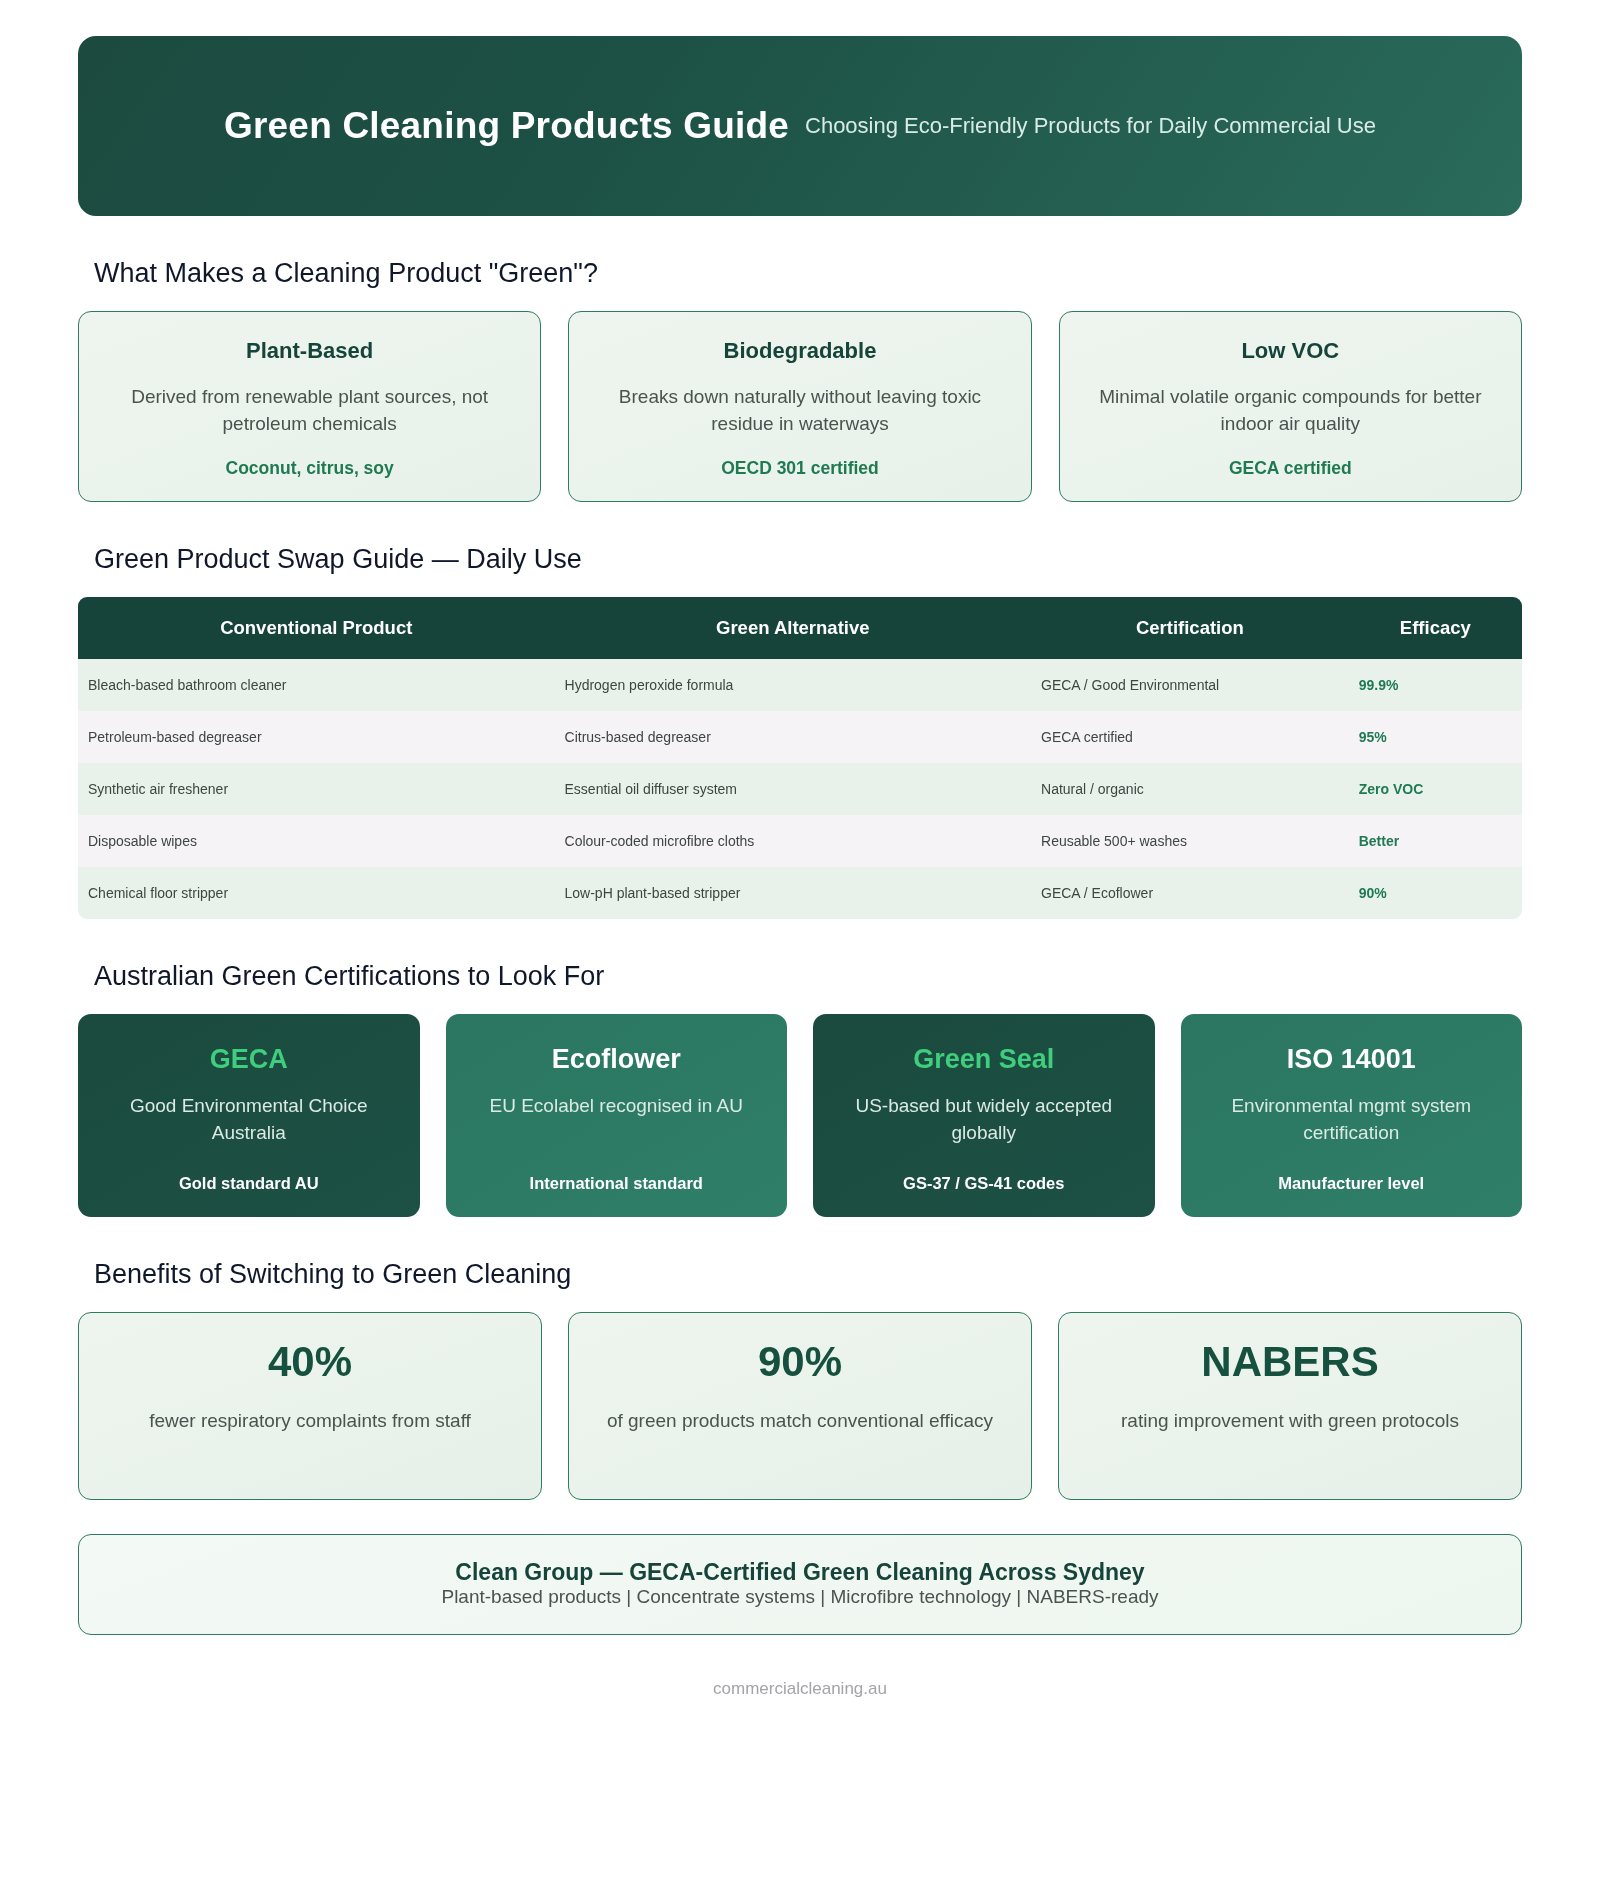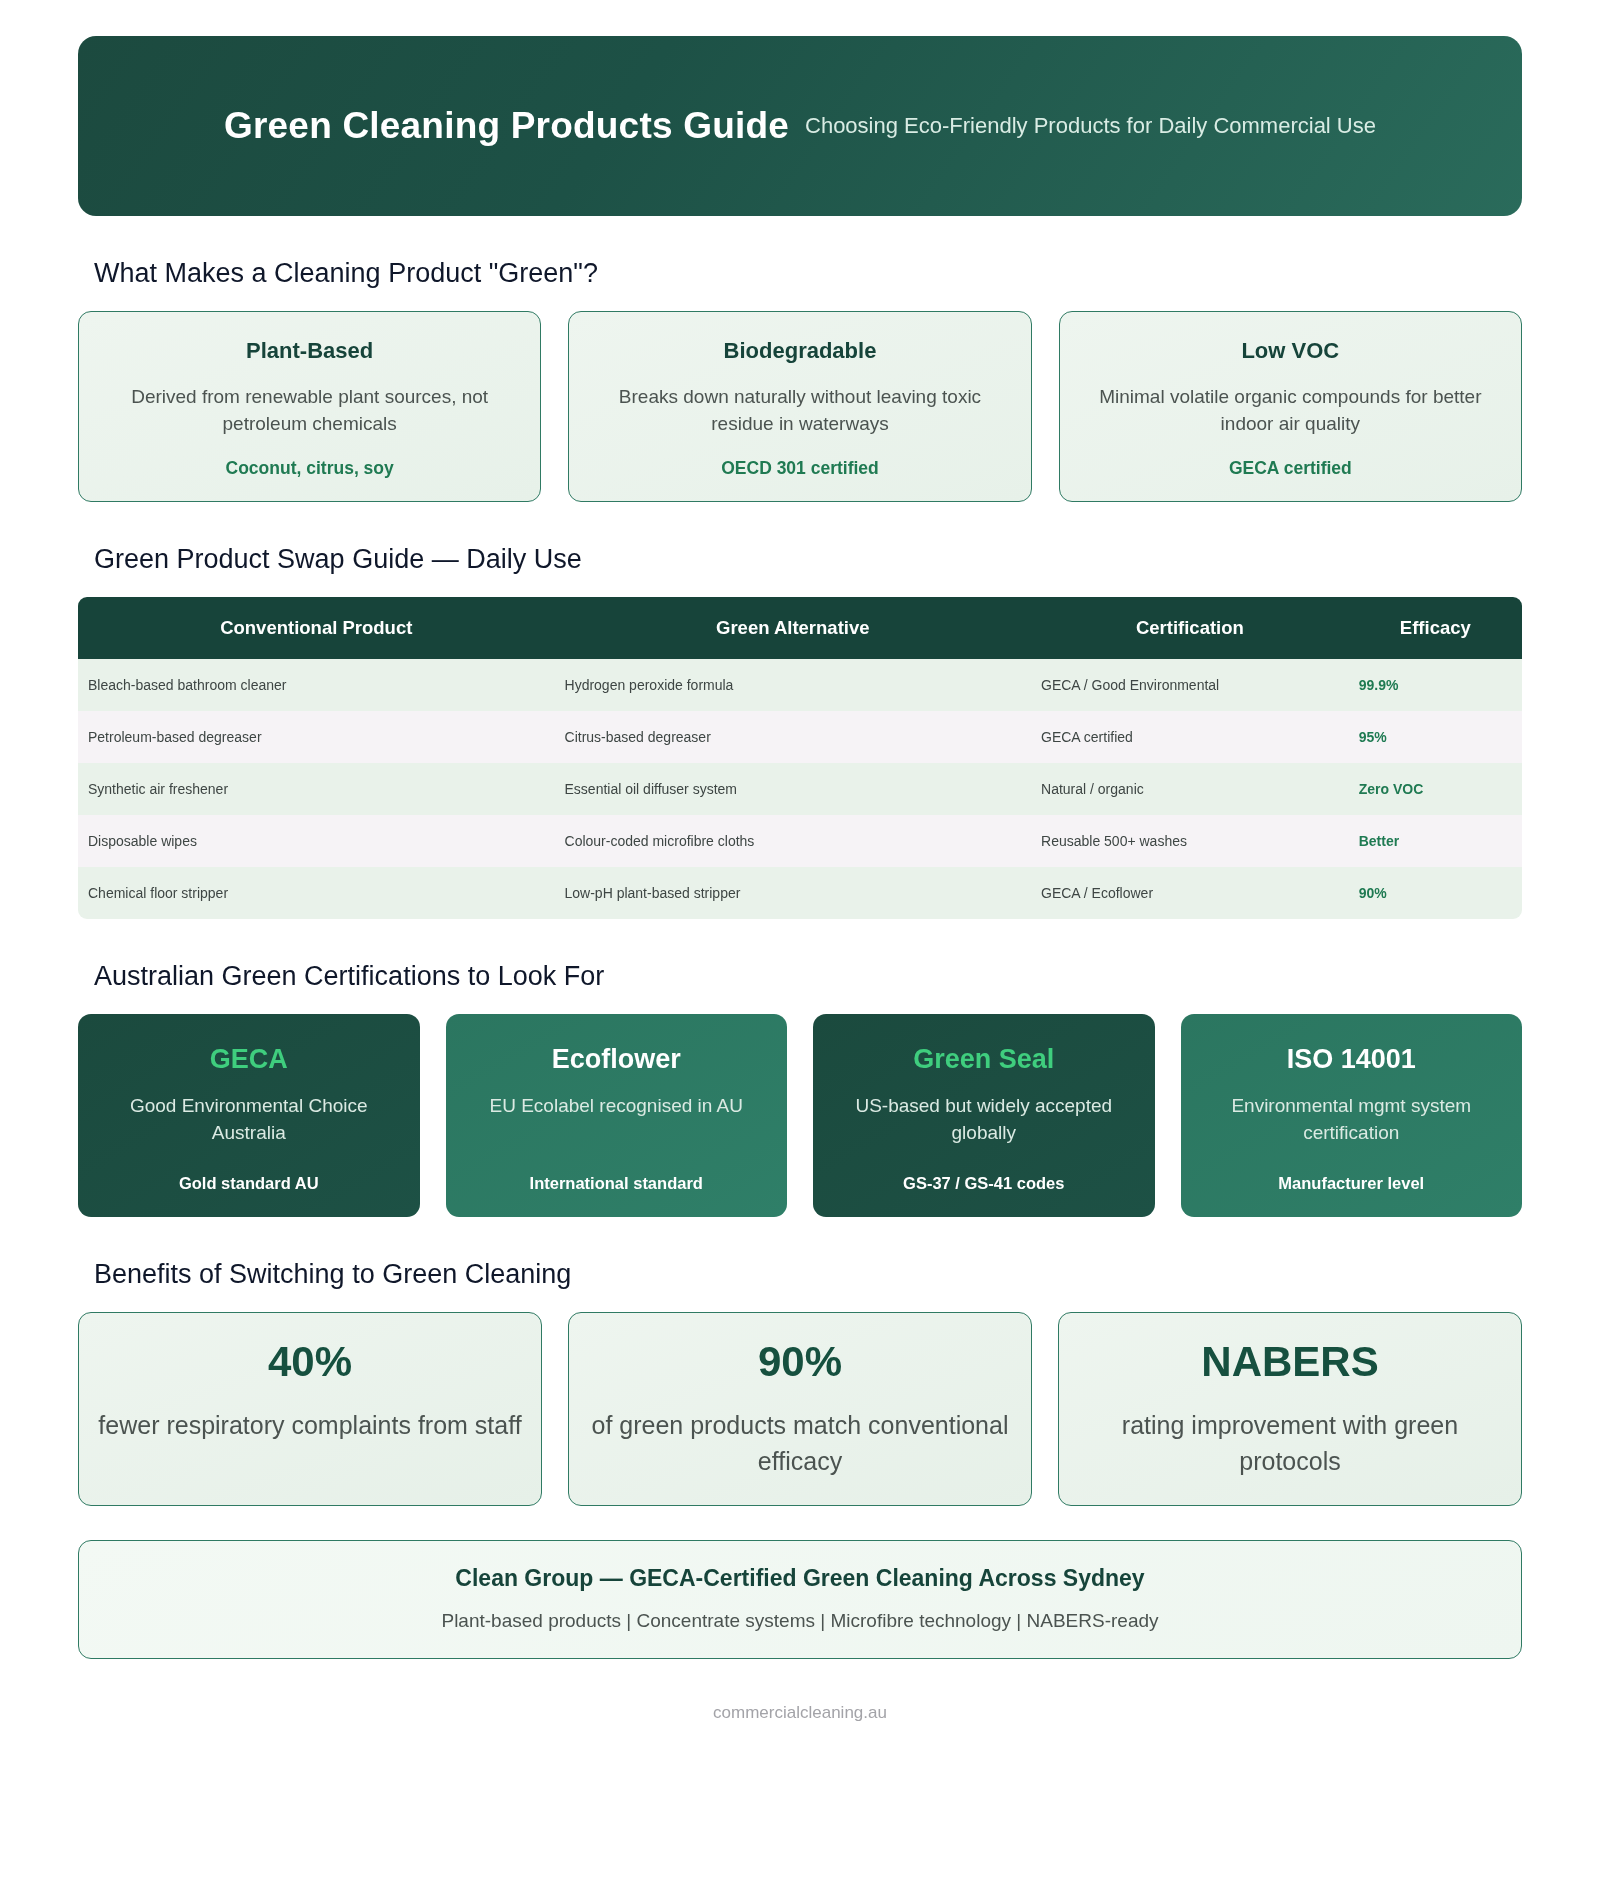--- a/index.html
+++ b/index.html
@@ -149,38 +149,38 @@
   }
   .stat-value {
     color:#16503f;
     font-size:42px;
     font-weight:bold;
     line-height:1;
     margin-bottom:24px;
   }
   .stat-label {
     color:#4b5350;
-    font-size:25px;
+    font-size:19px;
     line-height:1.45;
   }
 
   
   .cta {
     margin-top:34px;
     border:1.6px solid #2f7a63;
     border-radius:13px;
     background:linear-gradient(160deg,#f3f9f4 0%,#eef6f0 100%);
     padding:24px 16px 26px 16px;
     text-align:center;
   }
   .cta-title {
     color:#16443a;
     font-size:23px;
     font-weight:bold;
-    margin-bottom:18px;
+    margin-bottom:0;
   }
   .cta-sub { color:#4b5350; font-size:19px; }
 
   .site-url {
     text-align:center;
     color:#a3a3a8;
     font-size:17px;
     margin-top:44px;
   }
 </style>

